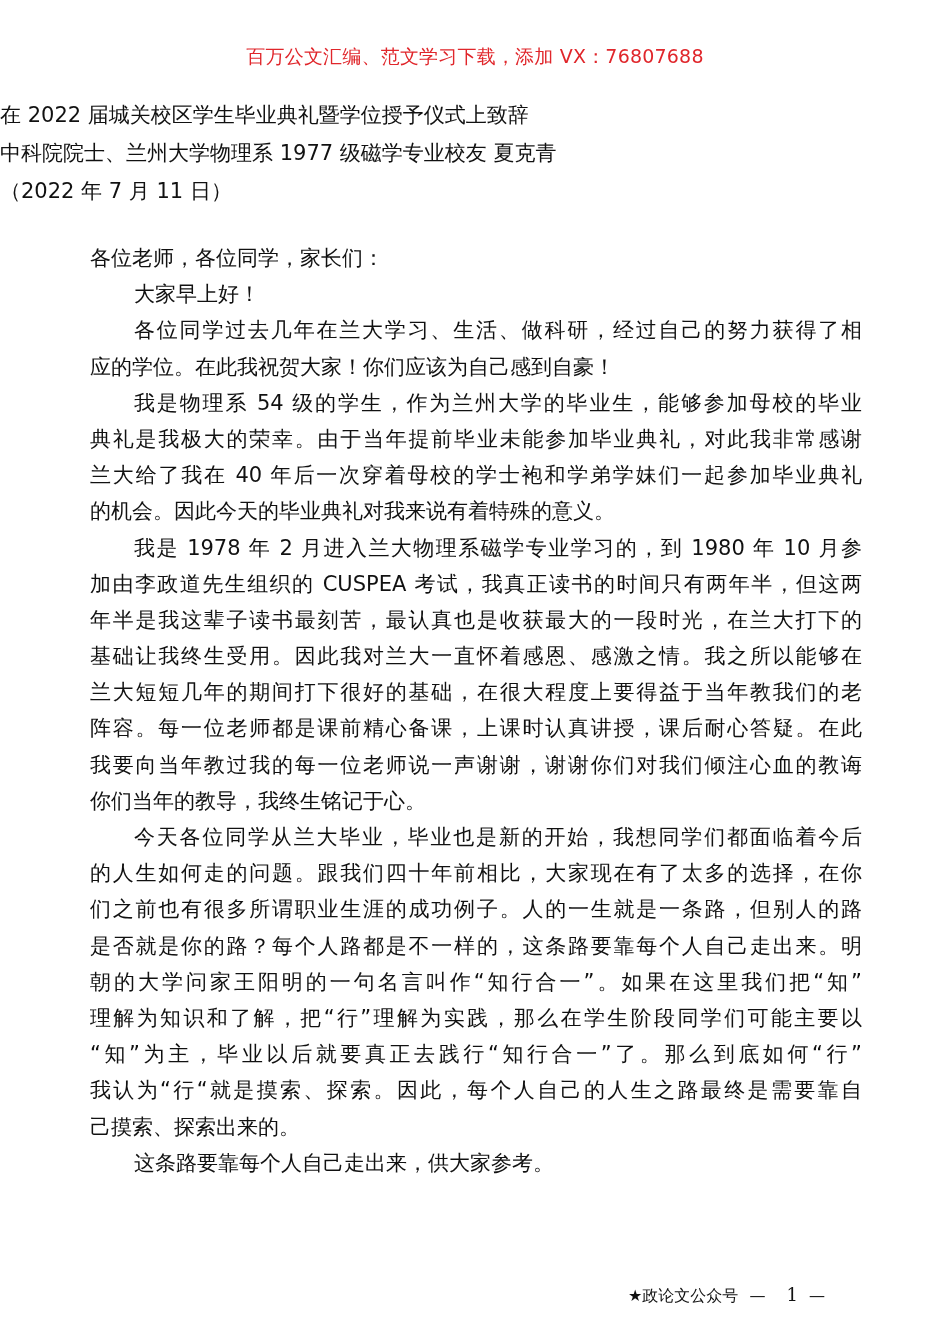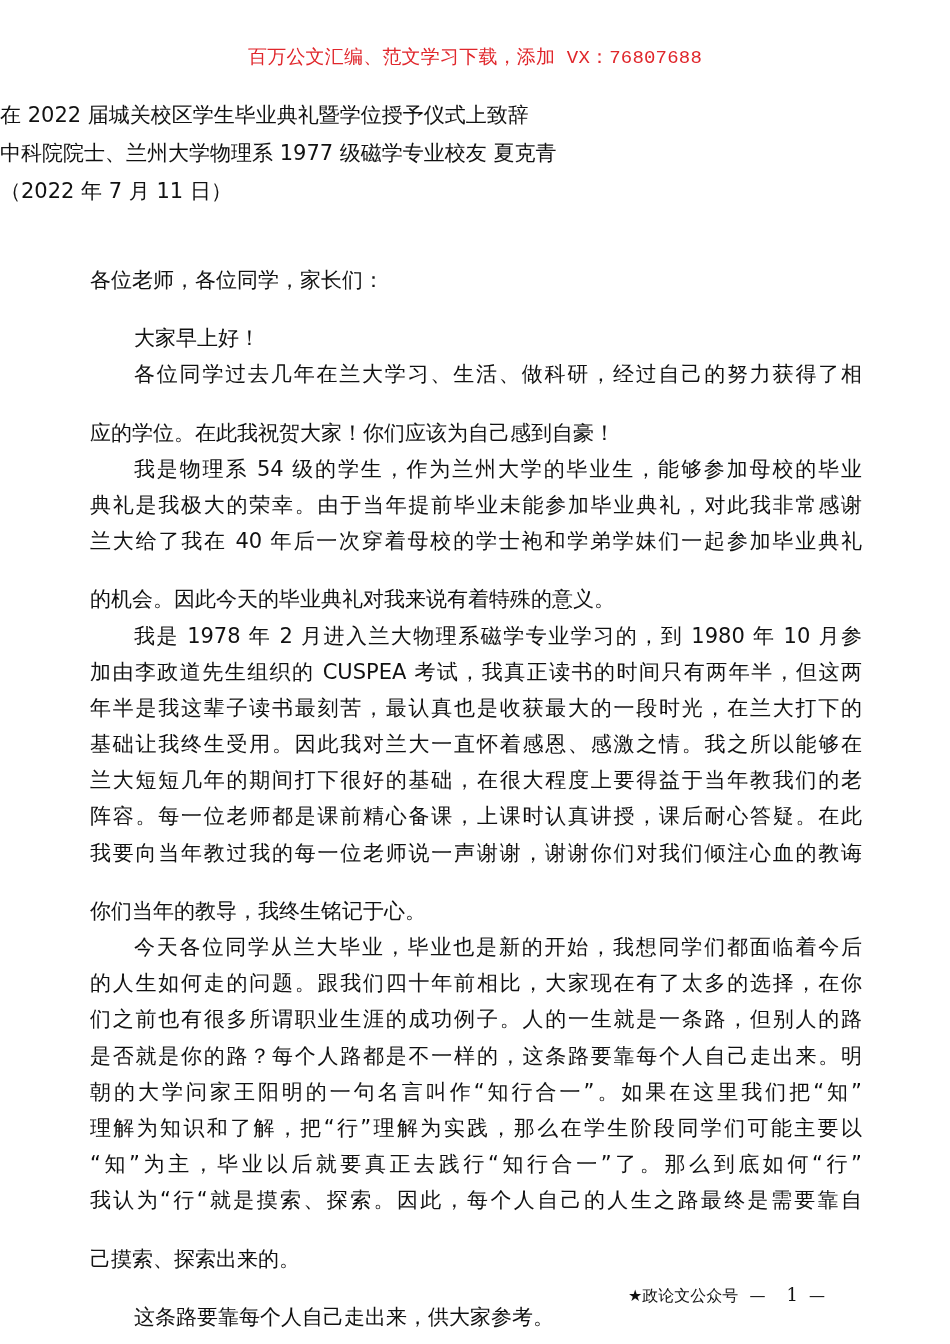--- a/index.html
+++ b/index.html
@@ -1,25 +1,25 @@
 <!DOCTYPE html>
 <html><head>
   <meta charset="utf-8">
   <style>
     html, body { margin: 0; padding: 0; background: #ffffff; }
     body { width: 950px; height: 1344px; position: relative; overflow: hidden;
            font-family: "DejaVu Sans", "Liberation Sans", sans-serif; color: #111; }
     .banner { position: absolute; top: 44px; left: 0; width: 950px; text-align: center;
-              font-size: 19px; color: #e0262b; letter-spacing: 0.2px; font-family: Liberation Mono, monospace; }
+              font-size: 19px; color: #e0262b; letter-spacing: 0.2px; }
     .title-block { position: absolute; top: 96px; left: 0; width: 950px; text-align: left; }
     .title-line { font-size: 21px; line-height: 38px; height: 38px; color: #111; white-space: nowrap; }
     .body { position: absolute; top: 240px; left: 90px; width: 772px; }
     .line { font-size: 21px; line-height: 36.2px; height: 36.2px; white-space: nowrap;
             text-align: justify; text-align-last: justify; }
-    .line.last { text-align-last: left; margin-top: 22px; }
+    .line.last { text-align-last: left; }
     .line.indent { padding-left: 44px; }
     .footer { position: absolute; top: 1284px; left: 628px; font-size: 16px; color: #111;
               white-space: nowrap; }
     .footer .page { font-family: "DejaVu Serif", serif; font-size: 18px; margin-left: 10px; }
     .footer .dash { font-family: "DejaVu Serif", serif; font-size: 16px; margin: 0 6px; }
   </style>
 </head>
 <body>
 
 <div class="banner">百万公文汇编、范文学习下载，添加 VX：76807688</div>

